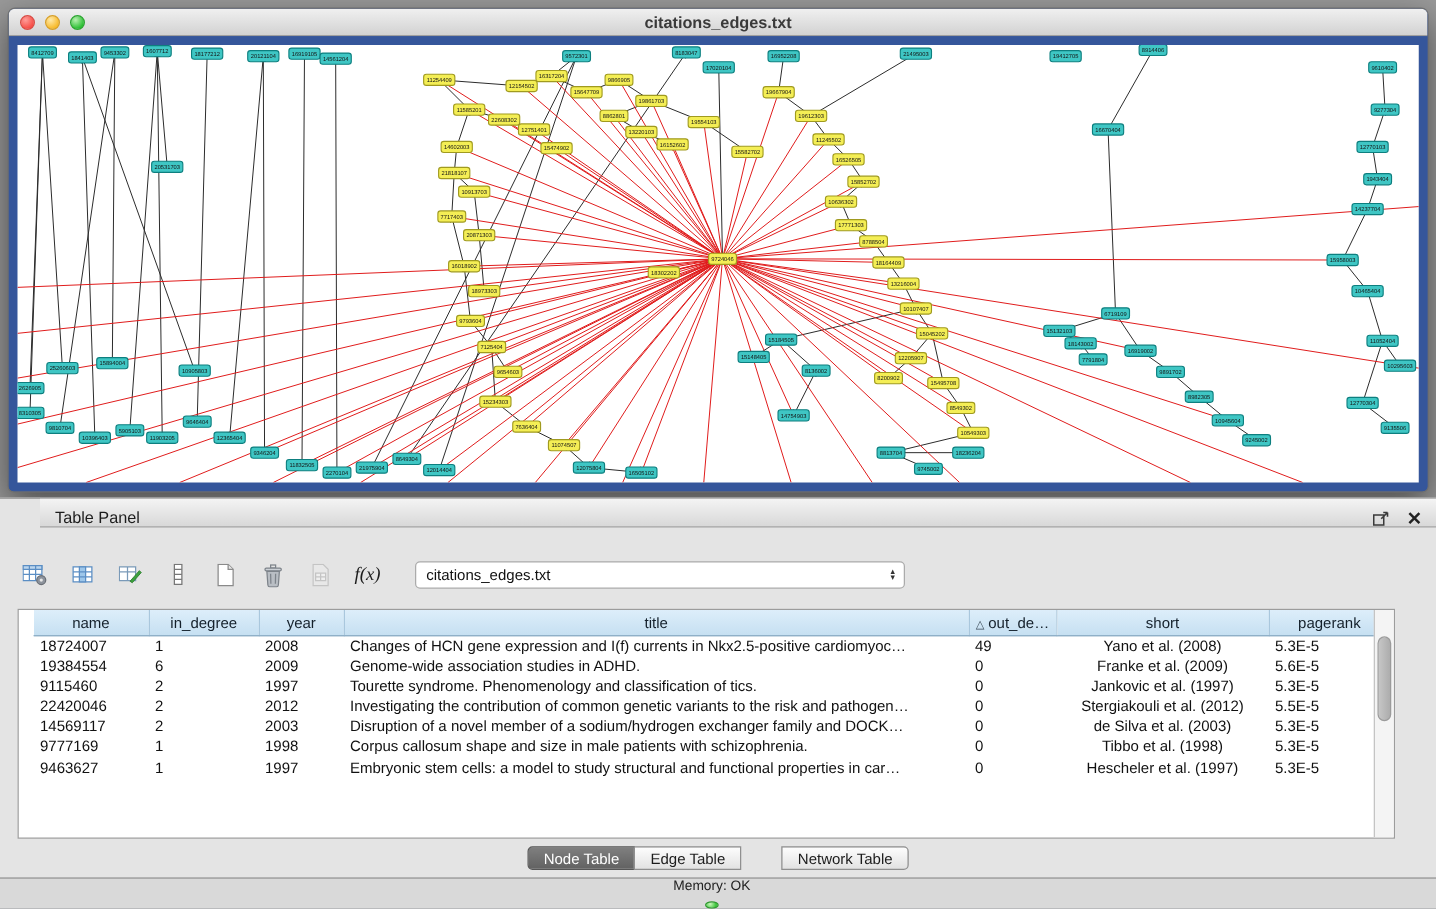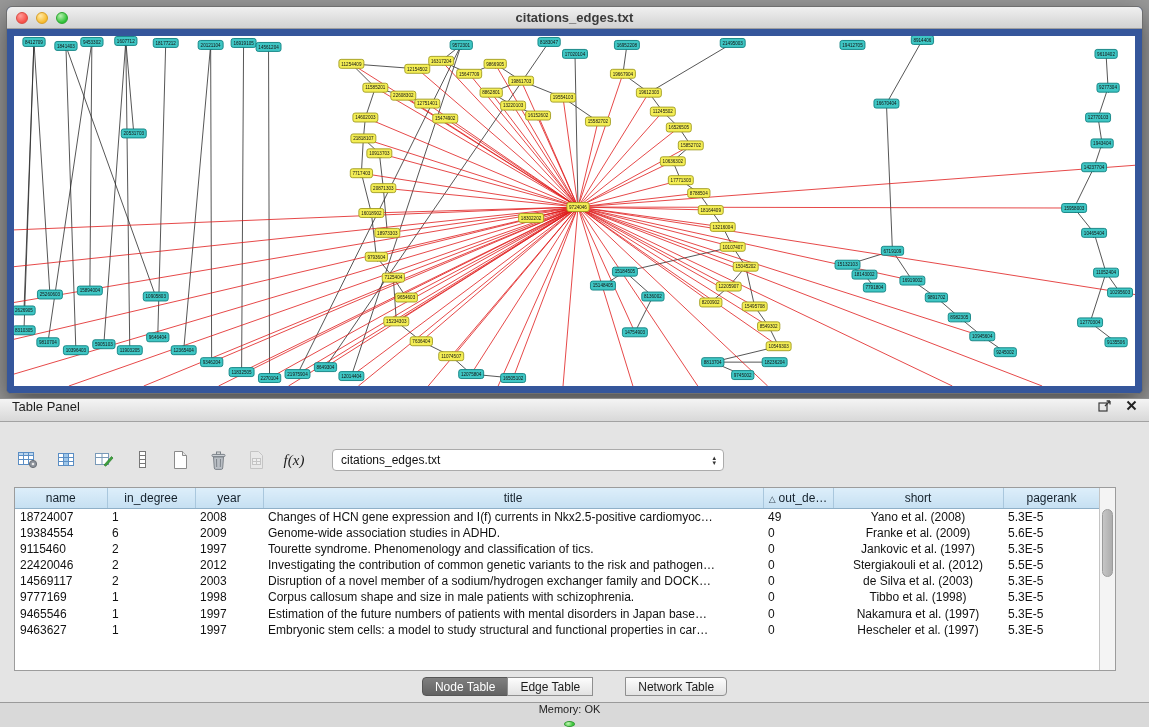--- a/index.html
+++ b/index.html
@@ -19,37 +19,37 @@
   .tl.green{background:radial-gradient(circle at 35% 30%,#b8f0b0,#2fc137 70%);border-color:#2aa52f;}
   .win-title{position:absolute;left:0;right:0;top:0;height:22px;line-height:22px;
     text-align:center;font-size:13px;font-weight:bold;color:#3a3a3a;pointer-events:none;}
   .net-frame{position:absolute;top:22px;left:0;right:0;bottom:0;background:#35569b;padding:7px;}
   .net-frame svg{width:100%;height:100%;background:#ffffff;display:block;}
 
   
   .table-panel{position:absolute;left:0;top:398px;width:1149px;height:304px;
     background:#e4e4e4;border-top:1px solid #8e8e8e;}
   .panel-header{height:23px;background:linear-gradient(#f4f4f4,#d8d8d8);
-    border-bottom:1px solid #a2a2a2;display:flex;align-items:flex-start;padding:0 12px;}
+    border-bottom:1px solid #a2a2a2;display:flex;align-items:flex-end;padding:0 12px;margin-left:32px;}
   .panel-title{font-size:13px;color:#1d1d1d;}
   .ph-icons{margin-left:auto;display:flex;gap:14px;align-items:center;}
   .ph-btn{display:inline-flex;align-items:center;cursor:default;}
   .panel-body{position:absolute;top:24px;left:0;right:0;bottom:0;}
 
   .toolbar{position:absolute;left:14px;top:22px;height:30px;display:flex;gap:10px;align-items:center;}
   .tbtn{width:28px;height:26px;display:flex;align-items:center;justify-content:center;border-radius:4px;}
   .tbtn.disabled{opacity:.42;}
   .fx{font-family:"Liberation Serif",serif;font-style:italic;font-size:15px;color:#1c1c1c;}
   .combo{margin-left:14px;width:392px;height:22px;background:#ffffff;border:1px solid #ababab;
     border-radius:4px;display:flex;align-items:center;padding:0 4px 0 8px;font-size:12px;color:#111;}
   .combo-arrows{margin-left:auto;display:flex;flex-direction:column;align-items:center;
     font-size:7px;line-height:5px;color:#333;padding:0 3px;}
 
   .table-wrap{position:absolute;left:14px;top:64px;width:1102px;height:184px;background:#ffffff;
-    border:1px solid #9c9c9c;overflow:hidden;}
+    border:1px solid #9c9c9c;overflow:hidden;padding-left:12px;}
   table{border-collapse:collapse;table-layout:fixed;width:1085px;}
   thead th{height:20px;background:linear-gradient(#ddeefa,#c6e0f2);border-right:1px solid #a9c7dd;
     border-bottom:1px solid #8fb0c8;font-weight:normal;font-size:12px;color:#14202b;text-align:center;
     overflow:hidden;white-space:nowrap;}
   thead th .sort{font-size:9px;margin-right:3px;color:#3c4b58;}
   tbody tr{height:16.2px;}
   tbody td{font-size:12px;color:#111;padding:0 5px;white-space:nowrap;overflow:hidden;
     text-overflow:ellipsis;line-height:16px;}
   tbody td:nth-child(6){text-align:center;}
   .vscroll{position:absolute;right:0;top:0;bottom:0;width:16px;background:#f4f4f4;
@@ -872,29 +872,20 @@
             <tr>
               <td>9777169</td>
               <td>1</td>
               <td>1998</td>
               <td>Corpus callosum shape and size in male patients with schizophrenia.</td>
               <td>0</td>
               <td>Tibbo et al. (1998)</td>
               <td>5.3E-5</td>
             </tr>
             <tr>
-              <td>9465546</td>
-              <td>1</td>
-              <td>1997</td>
-              <td>Estimation of the future numbers of patients with mental disorders in Japan base…</td>
-              <td>0</td>
-              <td>Nakamura et al. (1997)</td>
-              <td>5.3E-5</td>
-            </tr>
-            <tr>
               <td>9463627</td>
               <td>1</td>
               <td>1997</td>
               <td>Embryonic stem cells: a model to study structural and functional properties in car…</td>
               <td>0</td>
               <td>Hescheler et al. (1997)</td>
               <td>5.3E-5</td>
             </tr>
           </tbody>
         </table>

